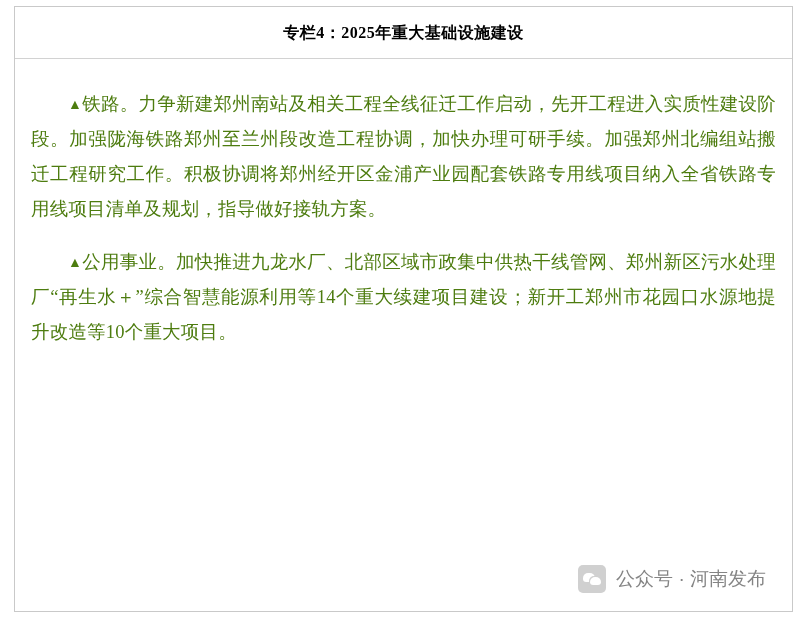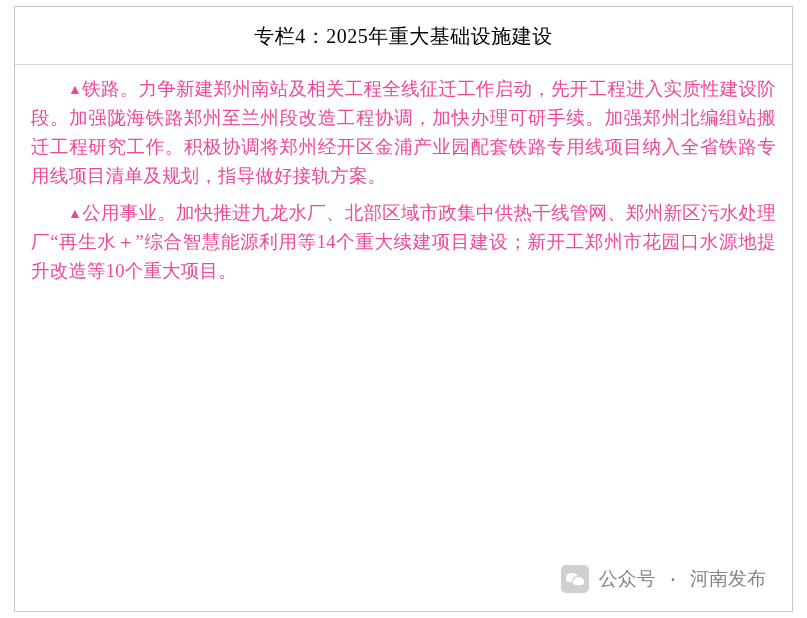--- a/index.html
+++ b/index.html
@@ -33,38 +33,38 @@
     box-sizing: border-box;
     background: #ffffff;
   }
   .title-area {
     padding-top: 16px;
     padding-bottom: 8px;
     text-align: center;
   }
   .title {
     font-family: "Liberation Serif", "DejaVu Serif", serif;
-    font-size: 20px;
-    font-weight: normal;
+    font-size: 16px;
+    font-weight: bold;
     color: #000000;
     letter-spacing: 0.5px;
   }
   .rule {
     border-top: 1px solid #d2d2d2;
     margin: 6px 0 0 0;
     width: 100%;
   }
   .body-area {
     padding: 10px 16px 0 16px;
   }
   p.para {
-    margin: 0 0 8px 0;
+    margin: 18px 0 8px 0;
     font-size: 18.5px;
-    line-height: 29px;
-    color: #ec4899;
+    line-height: 35px;
+    color: #4d7c0f;
     text-align: justify;
     text-indent: 2em;
     letter-spacing: 0.2px;
   }
   p.para:last-child {
     margin-bottom: 0;
   }
   .marker {
     font-size: 14px;
     vertical-align: 1px;
@@ -72,21 +72,21 @@
   
   .watermark {
     position: absolute;
     right: 26px;
     bottom: 18px;
     display: flex;
     align-items: center;
     gap: 10px;
     color: #6f6f6f;
     font-size: 19px;
-    font-family: Liberation Mono, monospace;
+    font-family: Liberation Sans, sans-serif;
     opacity: 0.85;
   }
   .wm-logo {
     width: 28px;
     height: 28px;
     border-radius: 5px;
     background: #c8c8c8;
     position: relative;
     flex: 0 0 auto;
   }

